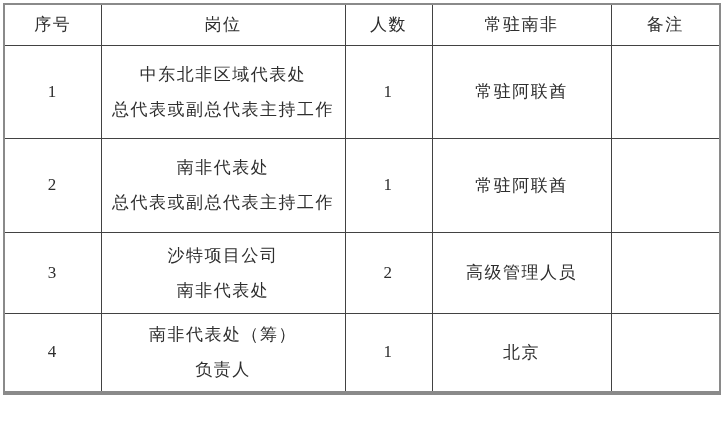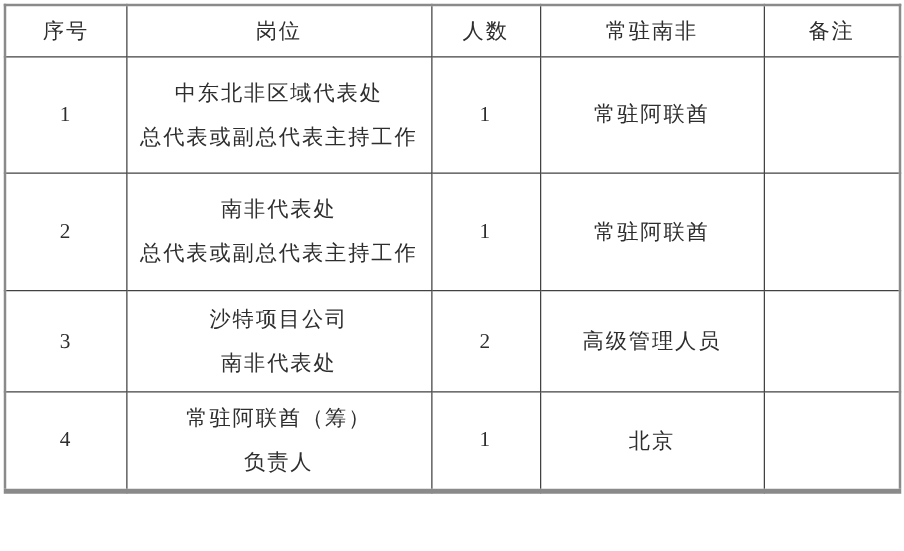--- a/index.html
+++ b/index.html
@@ -97,21 +97,21 @@
           <div class="pline">南非代表处</div>
         </td>
         <td>2</td>
         <td>高级管理人员</td>
         <td></td>
       </tr>
 
       <tr class="h-r4">
         <td>4</td>
         <td>
-          <div class="pline">常驻阿联酋（筹）</div>
+          <div class="pline">南非代表处（筹）</div>
           <div class="pline">负责人</div>
         </td>
         <td>1</td>
         <td>北京</td>
         <td></td>
       </tr>
 
     </tbody>
   </table>
 </div>

